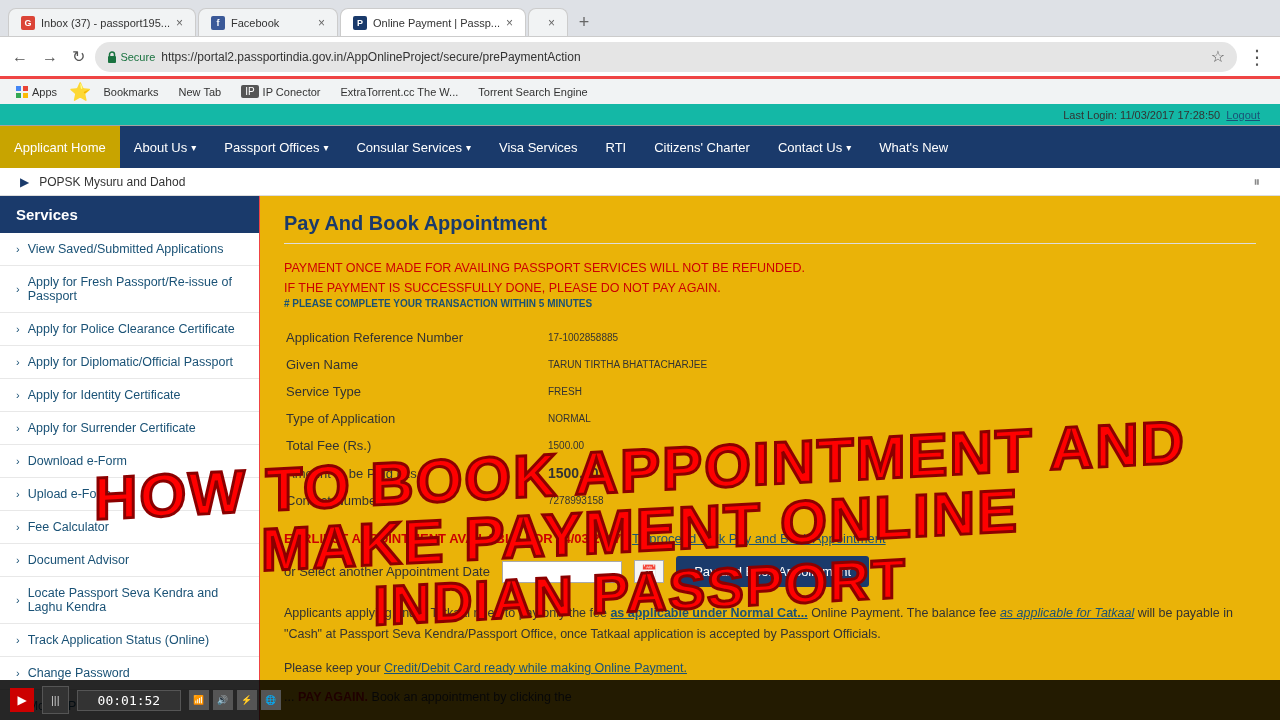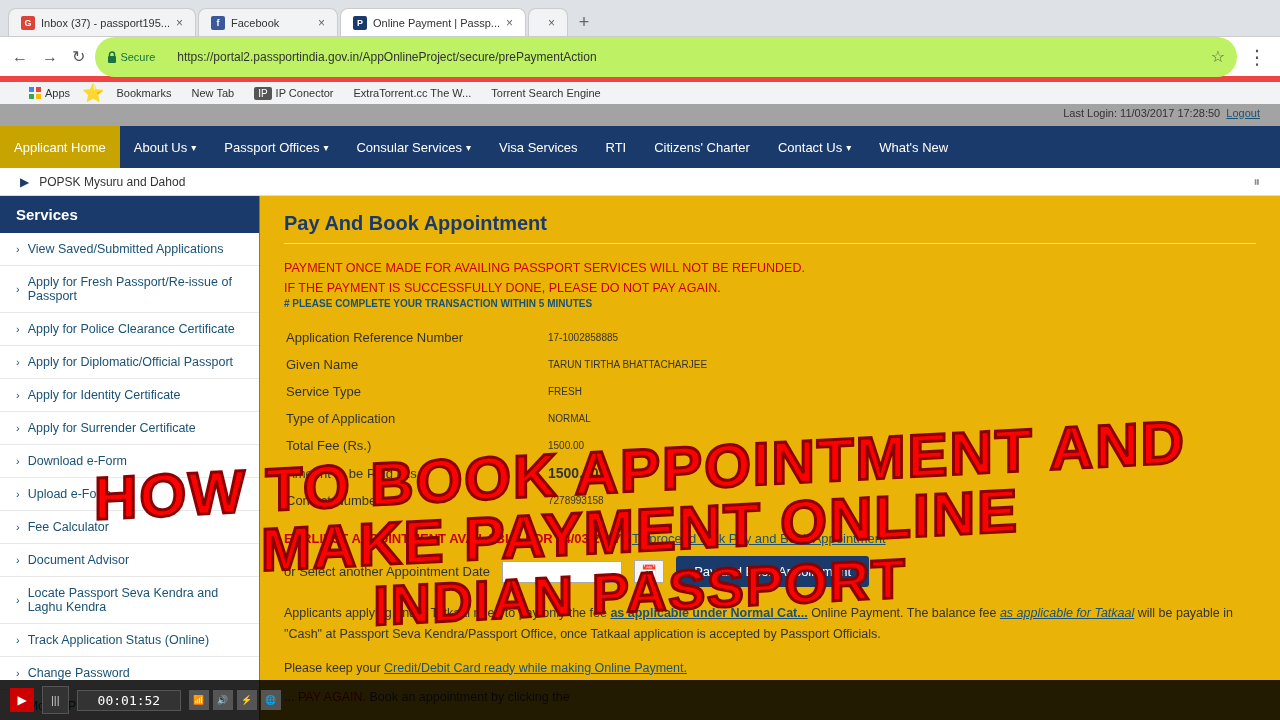--- a/index.html
+++ b/index.html
@@ -10,32 +10,32 @@
     .tab-bar { display: flex; align-items: flex-end; padding: 6px 8px 0; background: #dee1e6; height: 36px; }
     .tab { display: flex; align-items: center; padding: 0 12px; height: 28px; background: #f1f3f4; border-radius: 8px 8px 0 0; font-size: 12px; color: #333; margin-right: 2px; min-width: 140px; max-width: 200px; gap: 6px; border: 1px solid #ccc; border-bottom: none; }
     .tab.active { background: #fff; z-index: 1; }
     .tab-icon { width: 14px; height: 14px; border-radius: 2px; display: inline-block; flex-shrink: 0; }
     .tab-title { font-size: 11px; white-space: nowrap; overflow: hidden; text-overflow: ellipsis; flex: 1; }
     .tab-close { font-size: 12px; color: #666; cursor: pointer; }
     .tab-new { width: 28px; height: 28px; display: flex; align-items: center; justify-content: center; font-size: 18px; color: #666; }
 
     .address-bar-row { display: flex; align-items: center; background: #fff; padding: 4px 8px; gap: 6px; border-top: 1px solid #ccc; height: 40px; }
     .nav-btn { background: none; border: none; font-size: 16px; color: #555; cursor: pointer; padding: 4px; border-radius: 50%; }
-    .address-box { flex: 1; display: flex; align-items: center; background: #bef264; border-radius: 20px; padding: 4px 12px; gap: 22px; height: 40px; }
+    .address-box { flex: 1; display: flex; align-items: center; background: #e5e5e5; border-radius: 20px; padding: 4px 12px; gap: 6px; height: 30px; }
     .secure-badge { color: #1a7340; font-size: 11px; display: flex; align-items: center; gap: 3px; }
     .address-text { font-size: 12px; color: #333; flex: 1; }
     .star-btn { background: none; border: none; font-size: 16px; color: #555; cursor: pointer; }
 
     
-    .bookmarks-bar { display: flex; align-items: center; padding: 2px 21px; background: #f1f3f4; border-top: 6px solid #ef4444; height: 28px; gap: 4px; }
+    .bookmarks-bar { display: flex; align-items: center; padding: 2px 8px; background: #f1f3f4; border-top: 3px solid #ef4444; height: 28px; gap: 4px; }
     .bookmark-item { font-size: 11px; color: #333; padding: 2px 8px; border-radius: 3px; display: flex; align-items: center; gap: 4px; cursor: pointer; white-space: nowrap; }
 
     
     .website { background: #fff; width: 100%; height: calc(720px - 36px - 40px - 28px); overflow: hidden; }
-    .site-header-top { background: #a3a3a3; border-bottom: 5px solid #a3a3a3; padding: 2px 20px; display: flex; justify-content: flex-end; align-items: center; font-size: 11px; color: #333; height: 22px; }
+    .site-header-top { background: #14b8a6; border-bottom: 1px solid #a3a3a3; padding: 2px 20px; display: flex; justify-content: flex-end; align-items: center; font-size: 11px; color: #333; height: 22px; }
     .site-nav { background: #1a3a6b; display: flex; align-items: stretch; height: 42px; }
     .site-nav a { color: #fff; text-decoration: none; padding: 0 14px; display: flex; align-items: center; font-size: 13px; white-space: nowrap; gap: 4px; }
     .site-nav a.active { background: #c8a400; color: #fff; }
     .nav-dropdown-arrow { font-size: 10px; }
 
     
     .marquee-bar { background: #fff; border-bottom: 1px solid #ddd; padding: 4px 20px; display: flex; align-items: center; font-size: 12px; color: #333; height: 28px; gap: 10px; }
     .marquee-play { color: #1a3a6b; cursor: pointer; }
 
     
@@ -309,21 +309,21 @@
           Online Payment. The balance fee <a href="#" class="tatkaal-link2">as applicable for Tatkaal</a>
           will be payable in "Cash" at Passport Seva Kendra/Passport Office, once Tatkaal application is accepted by Passport Officials.
         </div>
 
         <div class="bottom-note">
           <span>Please keep your </span>
           <a href="#" class="bottom-link">Credit/Debit Card ready while making Online Payment.</a>
         </div>
         <div class="bottom-note" style="margin-top:8px;">
           <span>...</span>
-          <span style="color:#cc0000; font-weight:normal;">PAY AGAIN.</span>
+          <span style="color:#cc0000; font-weight:bold;">PAY AGAIN.</span>
           <span> Book an appointment by clicking the</span>
         </div>
       </div>
     </div>
 
     <div class="overlay-text">
       <div class="overlay-line1">HOW TO BOOK APPOINTMENT AND MAKE PAYMENT ONLINE</div>
       <div class="overlay-line2">INDIAN PASSPORT</div>
     </div>
 

